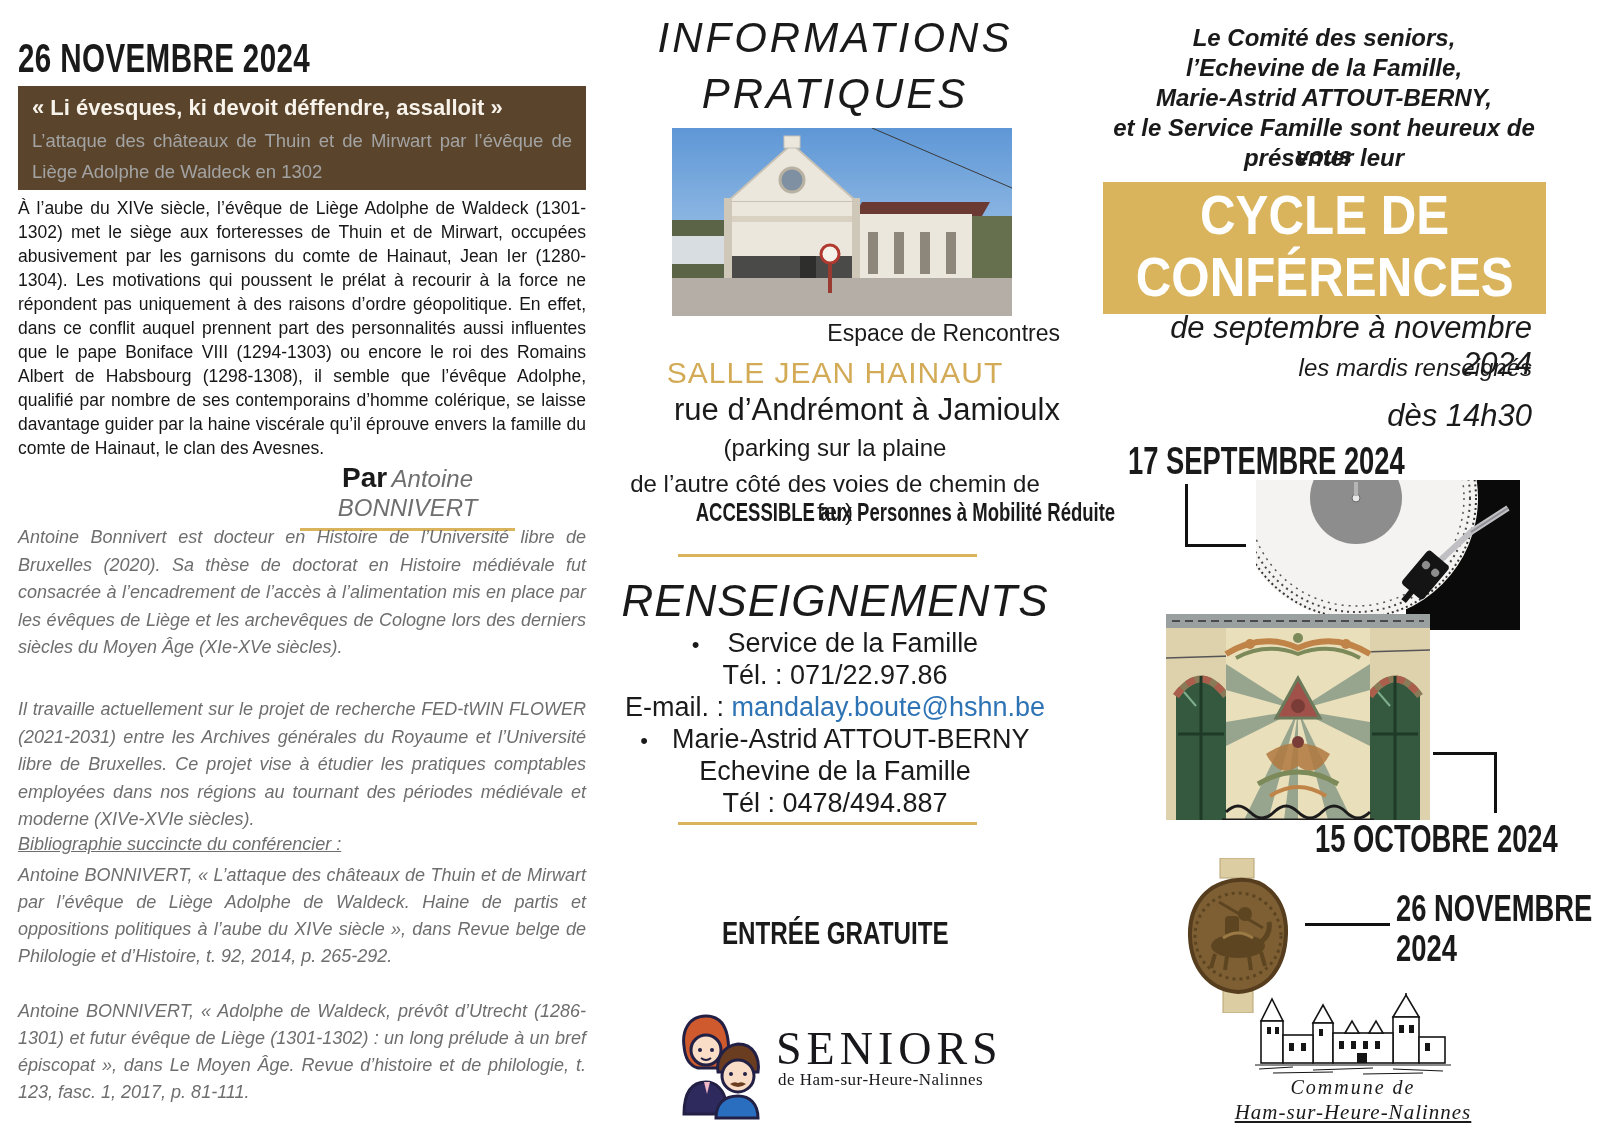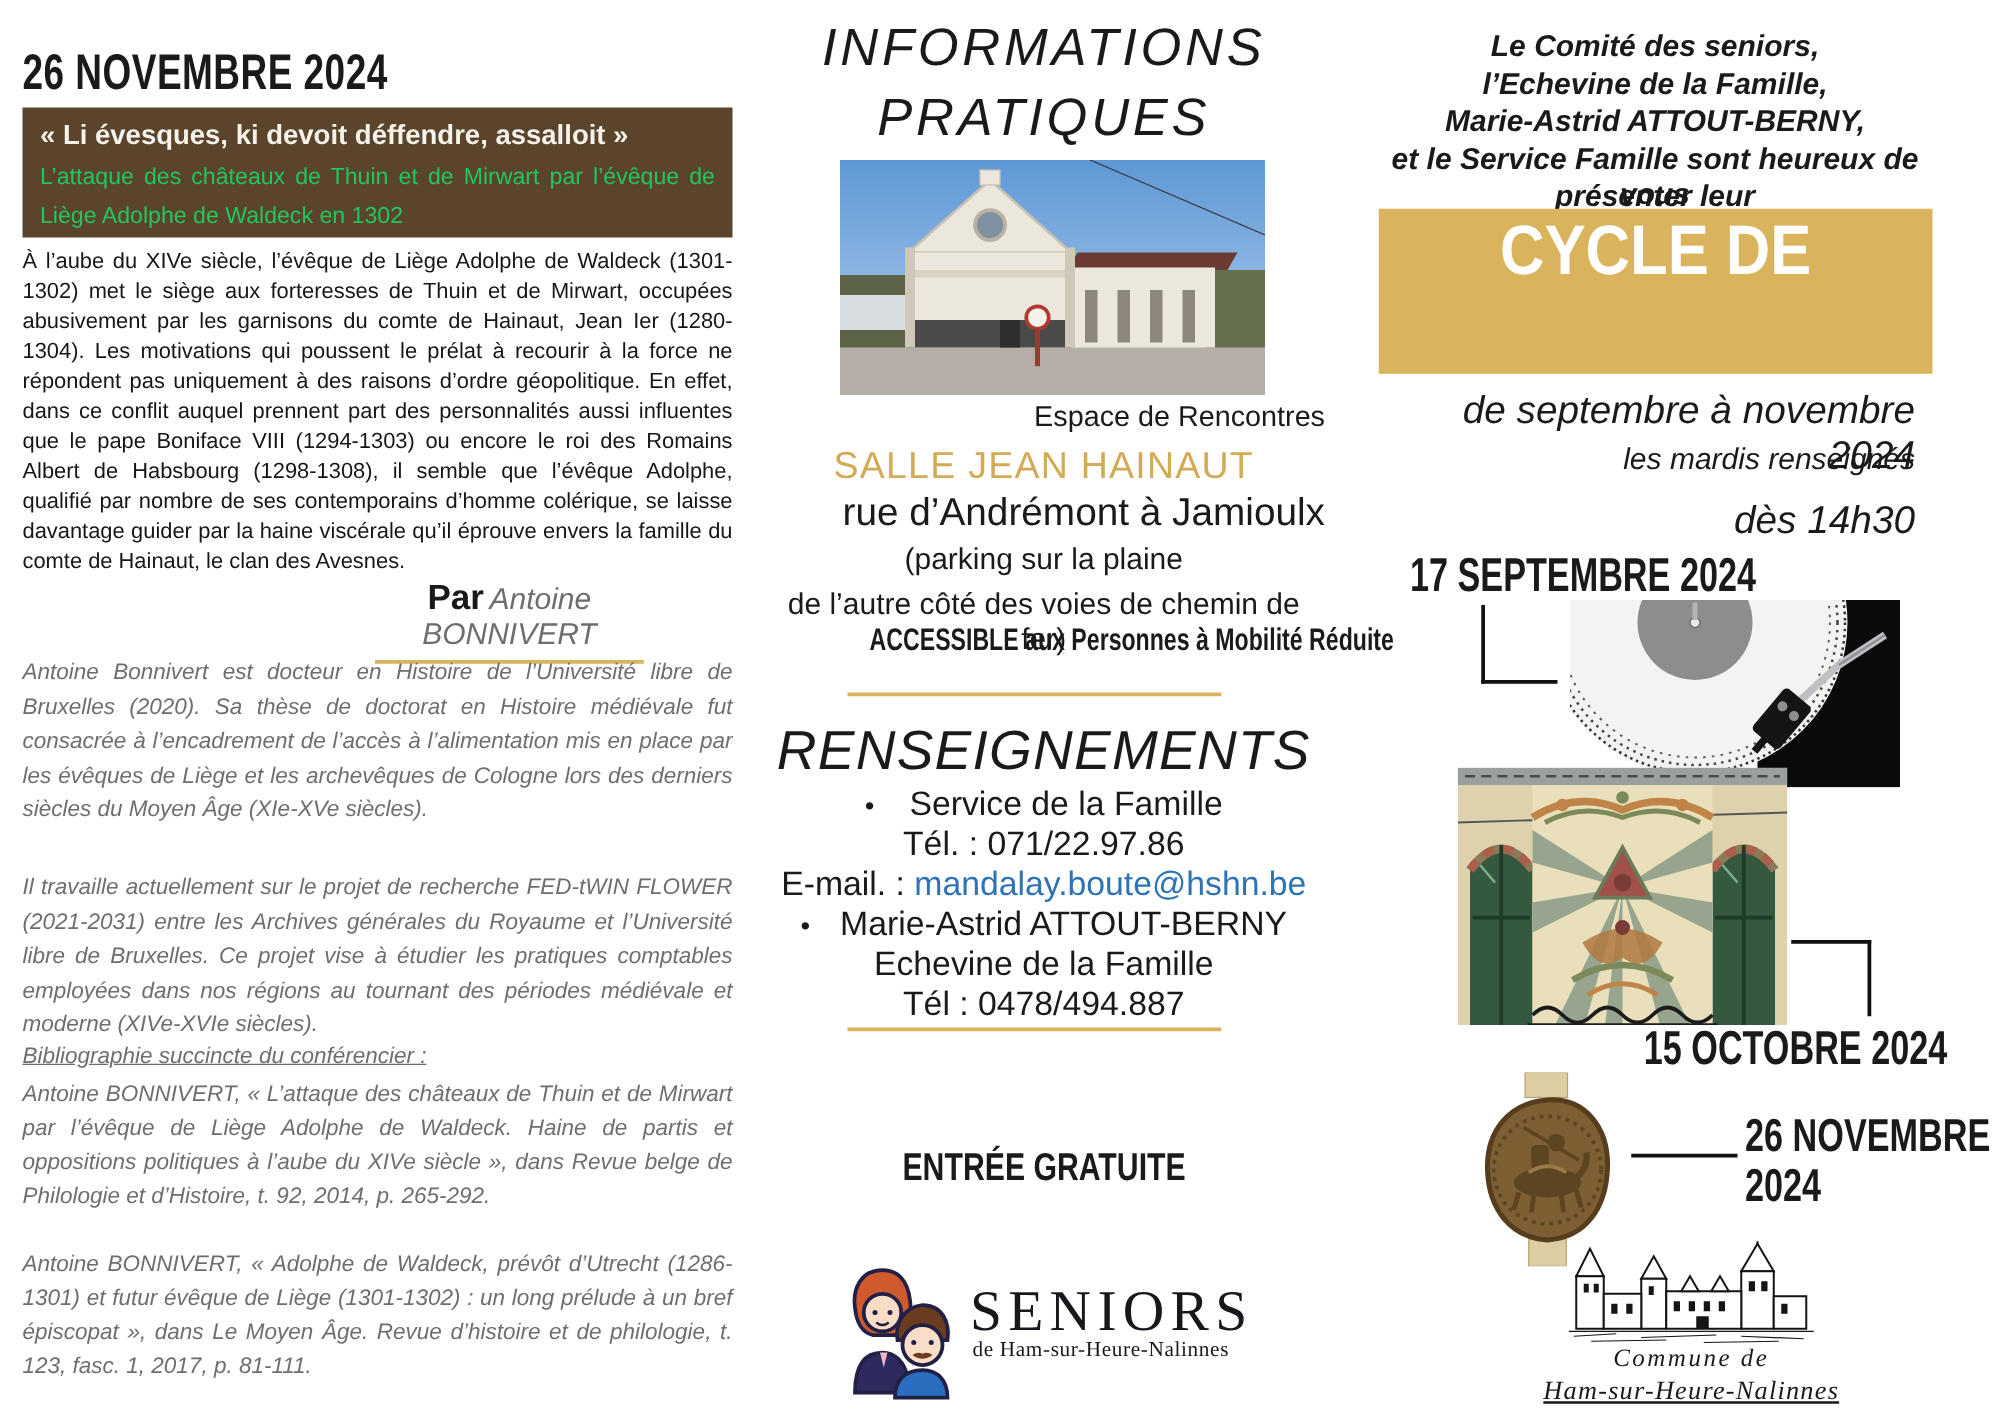--- a/index.html
+++ b/index.html
@@ -18,21 +18,21 @@
   .right-it{font-style:italic;text-align:right;}
   svg{display:block;}
 </style>
 </head>
 <body>
 
 <div class="abs cond" style="left:18px;top:36px;font-size:40px;transform:scaleX(0.74);letter-spacing:0.5px;">26 NOVEMBRE  2024</div>
 
 <div class="abs" style="left:18px;top:86px;width:540px;height:86px;background:#5a452c;padding:9px 14px;">
   <div style="color:#f7f2ea;font-weight:800;font-size:22px;white-space:nowrap;">« Li évesques, ki devoit déffendre, assalloit »</div>
-  <div class="just" style="color:#22c55e;font-size:18.5px;line-height:31px;margin-top:4px;">L’attaque des châteaux de Thuin et de Mirwart par l’évêque de Liège Adolphe de Waldeck en 1302</div>
+  <div class="just" style="color:#a3a3a3;font-size:18.5px;line-height:31px;margin-top:4px;">L’attaque des châteaux de Thuin et de Mirwart par l’évêque de Liège Adolphe de Waldeck en 1302</div>
 </div>
 
 <div class="abs just" style="left:18px;top:196px;width:568px;font-size:17.5px;line-height:24px;color:#161616;">À l’aube du XIVe siècle, l’évêque de Liège Adolphe de Waldeck (1301-1302) met le siège aux forteresses de Thuin et de Mirwart, occupées abusivement par les garnisons du comte de Hainaut, Jean Ier (1280-1304). Les motivations qui poussent le prélat à recourir à la force ne répondent pas uniquement à des raisons d’ordre géopolitique. En effet, dans ce conflit auquel prennent part des personnalités aussi influentes que le pape Boniface VIII (1294-1303) ou encore le roi des Romains Albert de Habsbourg (1298-1308), il semble que l’évêque Adolphe, qualifié par nombre de ses contemporains d’homme colérique, se laisse davantage guider par la haine viscérale qu’il éprouve envers la famille du comte de Hainaut, le clan des Avesnes.</div>
 
 <div class="abs" style="left:300px;top:462px;width:215px;text-align:center;border-bottom:3px solid #d9b45c;padding-bottom:6px;">
   <span style="font-weight:800;font-size:28px;">Par</span>
   <span class="gray-it" style="font-size:24px;">Antoine BONNIVERT</span>
 </div>
 
 <div class="abs just gray-it" style="left:18px;top:524px;width:568px;font-size:18px;line-height:27.5px;">Antoine Bonnivert est docteur en Histoire de l’Université libre de Bruxelles (2020). Sa thèse de doctorat en Histoire médiévale fut consacrée à l’encadrement de l’accès à l’alimentation mis en place par les évêques de Liège et les archevêques de Cologne lors des derniers siècles du Moyen Âge (XIe-XVe siècles).</div>
@@ -134,22 +134,23 @@
   <div style="position:absolute;left:100px;top:14px;font-family:'Liberation Serif',serif;font-size:46px;letter-spacing:5px;color:#18181c;">SENIORS</div>
   <div style="position:absolute;left:102px;top:62px;font-family:'Liberation Serif',serif;font-size:17px;letter-spacing:0.5px;color:#18181c;">de Ham-sur-Heure-Nalinnes</div>
 </div>
 
 <div class="abs" style="left:1100px;top:24px;width:448px;text-align:center;font-size:24px;font-weight:700;font-style:italic;">Le Comité des seniors,</div>
 <div class="abs" style="left:1100px;top:54px;width:448px;text-align:center;font-size:24px;font-weight:700;font-style:italic;">l’Echevine de la Famille,</div>
 <div class="abs" style="left:1100px;top:84px;width:448px;text-align:center;font-size:24px;font-weight:700;font-style:italic;">Marie-Astrid ATTOUT-BERNY,</div>
 <div class="abs" style="left:1100px;top:114px;width:448px;text-align:center;font-size:24px;font-weight:700;font-style:italic;">et le Service Famille sont heureux de vous</div>
 <div class="abs" style="left:1100px;top:144px;width:448px;text-align:center;font-size:24px;font-weight:700;font-style:italic;">présenter leur</div>
 
-<div class="abs" style="left:1103px;top:167px;width:443px;height:132px;background:#d9b45c;text-align:center;">
+<div class="abs" style="left:1103px;top:182px;width:443px;height:132px;background:#d9b45c;text-align:center;">
   <div style="margin-top:2px;"><span class="cond-c" style="font-size:56px;line-height:62px;color:#ffffff;transform:scaleX(0.88);">CYCLE DE</span></div>
+  <div><span class="cond-c" style="font-size:56px;line-height:62px;color:#ffffff;transform:scaleX(0.88);">CONFÉRENCES</span></div>
 </div>
 
 <div class="abs right-it" style="left:1100px;top:310px;width:432px;font-size:31px;">de septembre à novembre 2024</div>
 <div class="abs right-it" style="left:1100px;top:354px;width:432px;font-size:24px;">les mardis renseignés</div>
 <div class="abs right-it" style="left:1100px;top:398px;width:432px;font-size:31px;">dès 14h30</div>
 
 <div class="abs cond" style="left:1128px;top:440px;font-size:38px;transform:scaleX(0.72);">17 SEPTEMBRE  2024</div>
 
 <div class="abs" style="left:1185px;top:484px;width:58px;height:60px;border-left:3px solid #111;border-bottom:3px solid #111;"></div>
 

